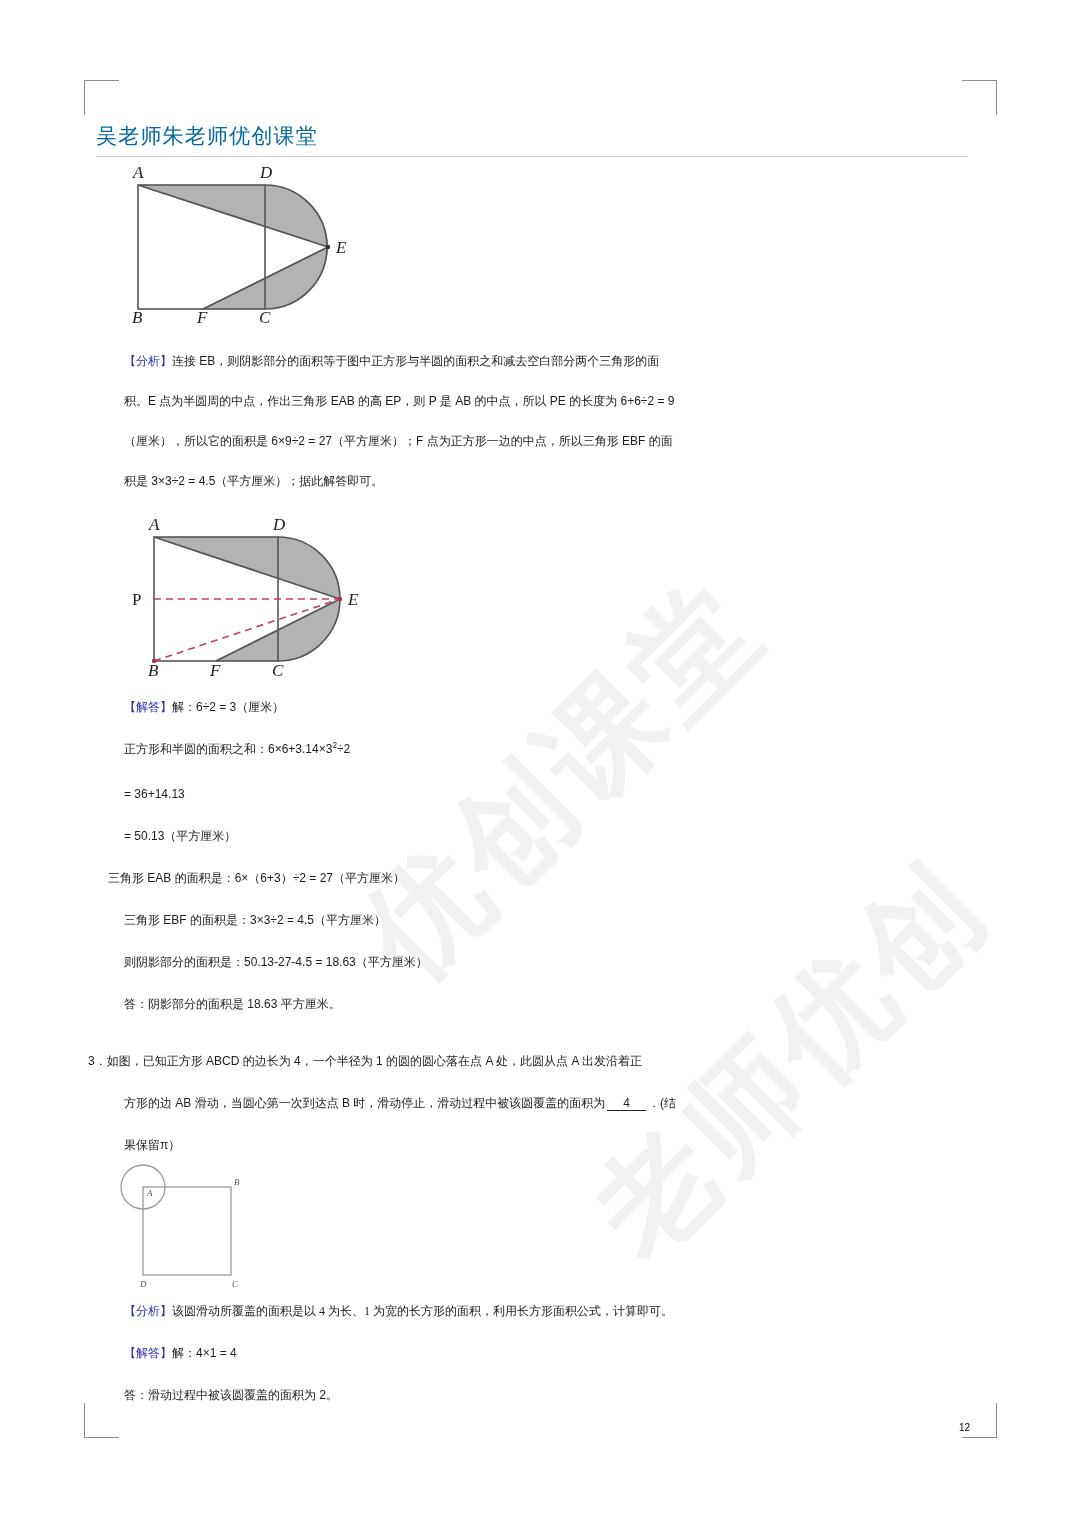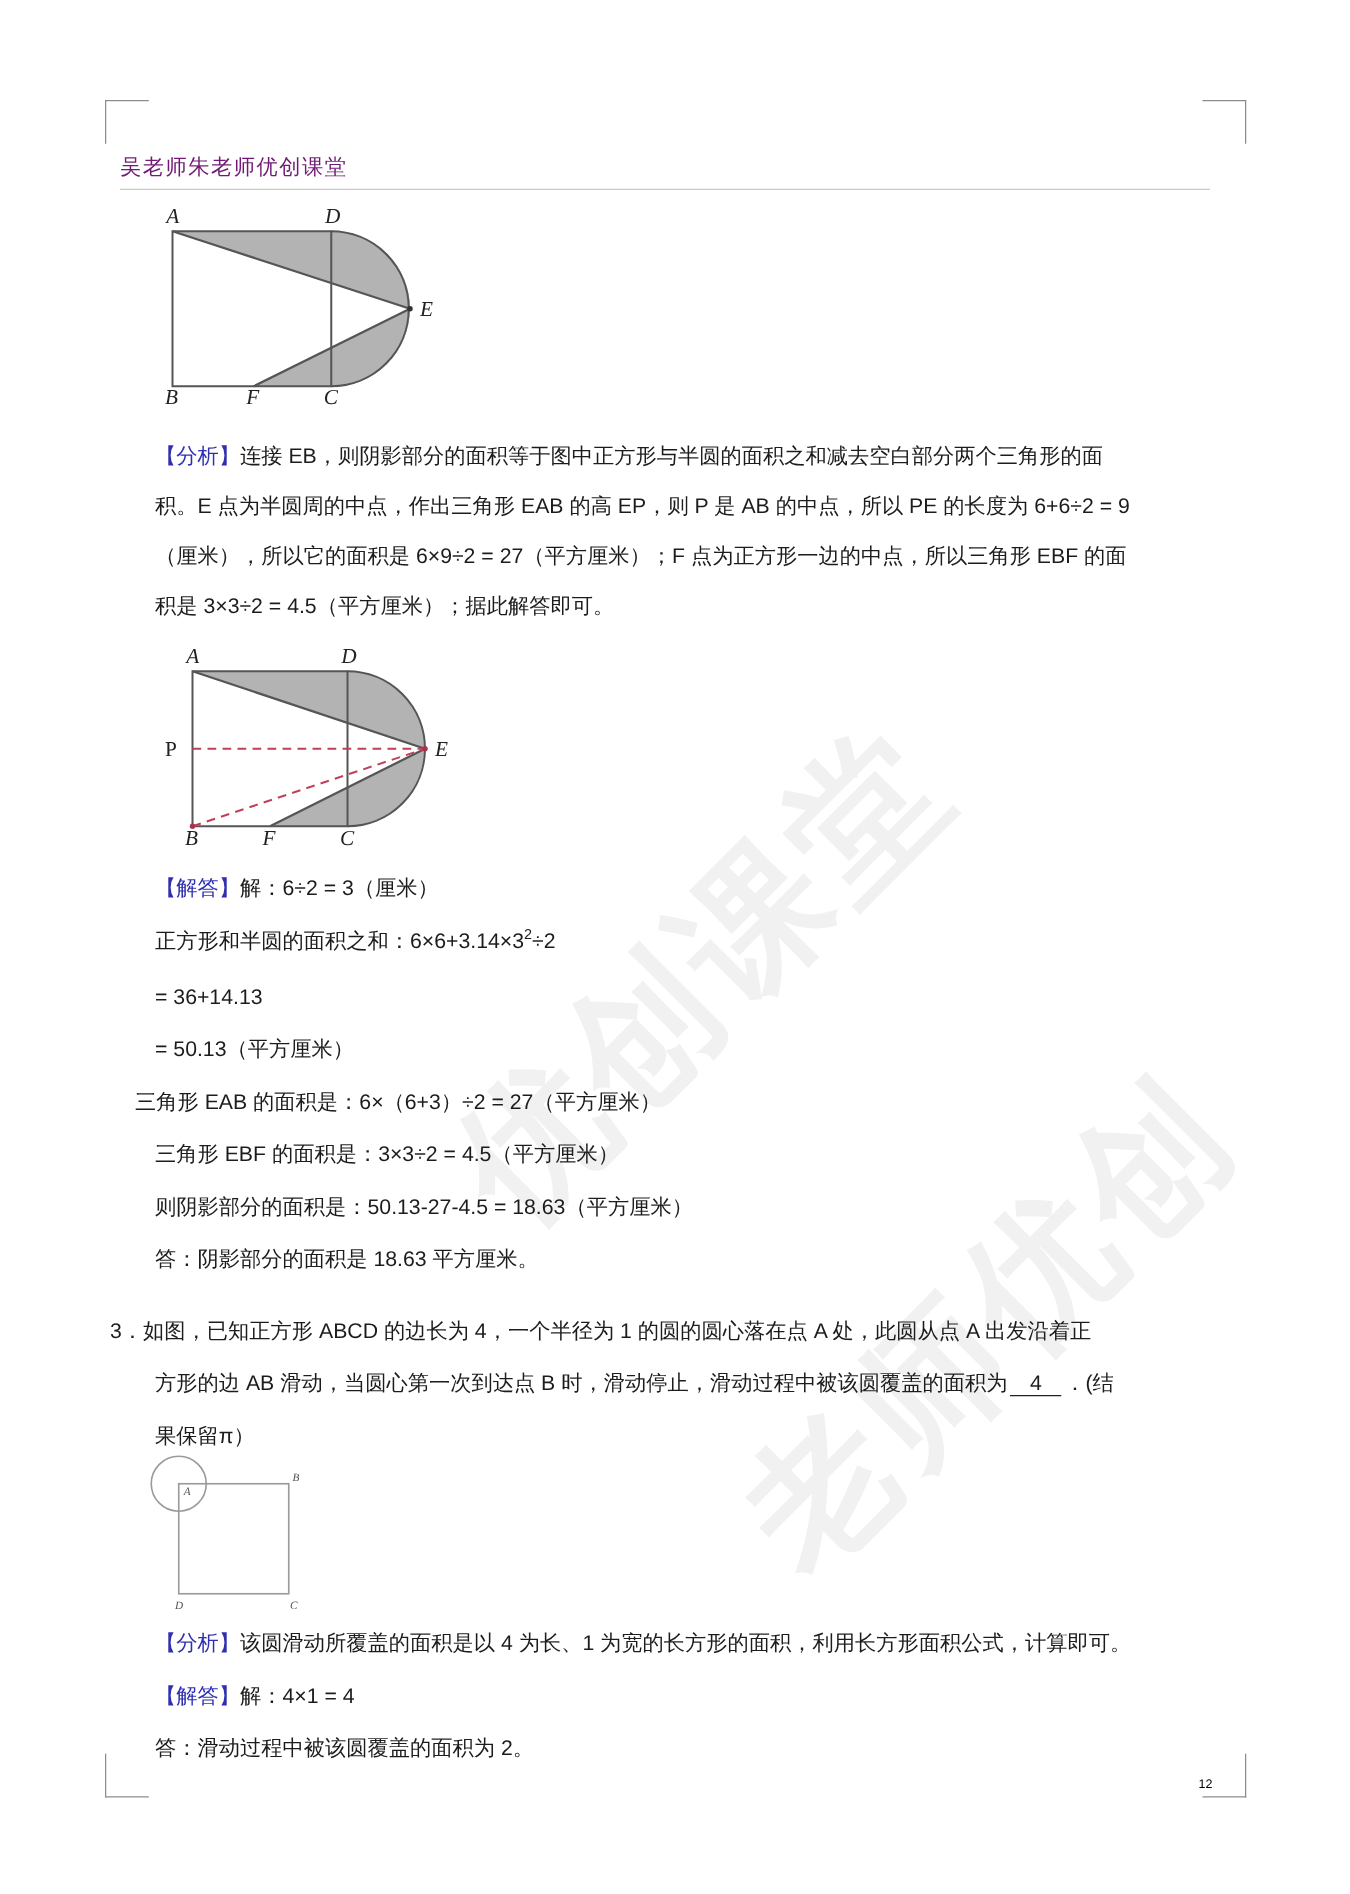--- a/index.html
+++ b/index.html
@@ -56,43 +56,43 @@
 
   
   .header {
     position: absolute;
     left: 96px;
     top: 122px;
     width: 872px;
     z-index: 2;
   }
   .header-title {
-    font-size: 17px;
-    color: #701a75;
+    font-size: 21px;
+    color: #0369a1;
     letter-spacing: 1.2px;
     padding-bottom: 6px;
     font-family: "Liberation Sans", "DejaVu Sans", sans-serif;
   }
   .header-rule {
     width: 872px;
     height: 1px;
     background: #c9c9c9;
   }
 
   
   .content {
     position: absolute;
     left: 0;
     top: 0;
     width: 1080px;
     z-index: 2;
   }
   .para {
     position: absolute;
-    font-size: 17px;
+    font-size: 12px;
     line-height: 1.55;
     color: #1c1c1c;
     white-space: nowrap;
   }
   .tag {
     color: #2f2fb0;
     font-weight: 400;
   }
   sup { font-size: 0.68em; vertical-align: super; }
   .blank-ans {
@@ -243,20 +243,20 @@
       <rect x="25" y="24" width="88" height="88" fill="none" stroke="#9a9a9a" stroke-width="1.3"></rect>
       <circle cx="25" cy="24" r="22" fill="none" stroke="#9a9a9a" stroke-width="1.3"></circle>
       <text class="lbl-sm" x="29" y="33">A</text>
       <text class="lbl-sm" x="116" y="22">B</text>
       <text class="lbl-sm" x="114" y="124">C</text>
       <text class="lbl-sm" x="22" y="124">D</text>
     </svg>
   </div>
 
   <div class="content">
-    <div class="para" style="left:124px; top:1302px;"><span class="tag">【分析】</span><span>该圆滑动所覆盖的面积是以 4 为长、1 为宽的长方形的面积，利用长方形面积公式，计算即可。</span></div>
+    <div class="para" style="left:124px; top:1302px;font-family:Liberation Serif, serif;"><span class="tag">【分析】</span><span>该圆滑动所覆盖的面积是以 4 为长、1 为宽的长方形的面积，利用长方形面积公式，计算即可。</span></div>
     <div class="para" style="left:124px; top:1344px;"><span class="tag">【解答】</span><span>解：4×1 = 4</span></div>
     <div class="para" style="left:124px; top:1386px;">答：滑动过程中被该圆覆盖的面积为 2。</div>
   </div>
 
   <div class="pagenum">12</div>
 
 </div>
 
 </body></html>

